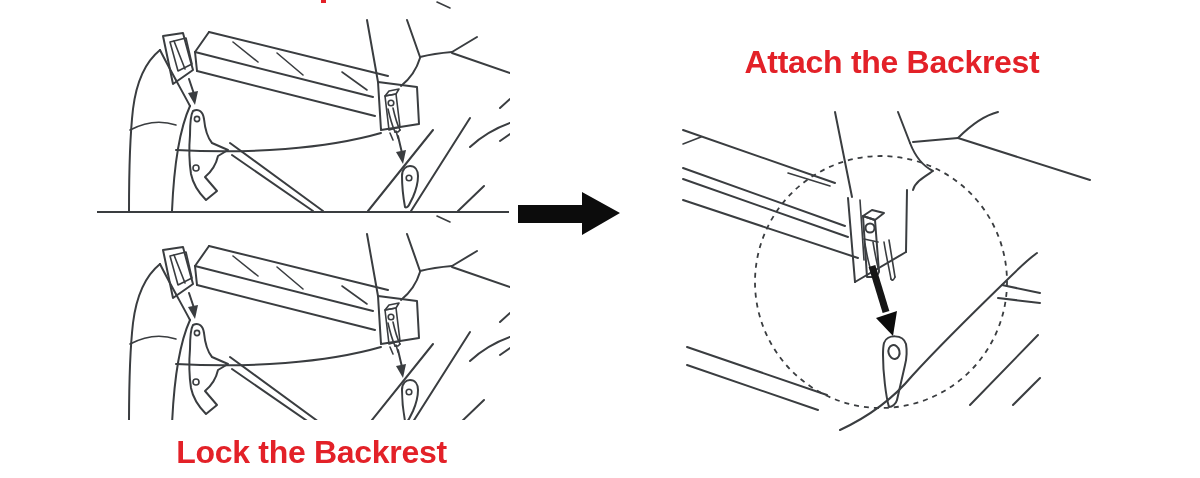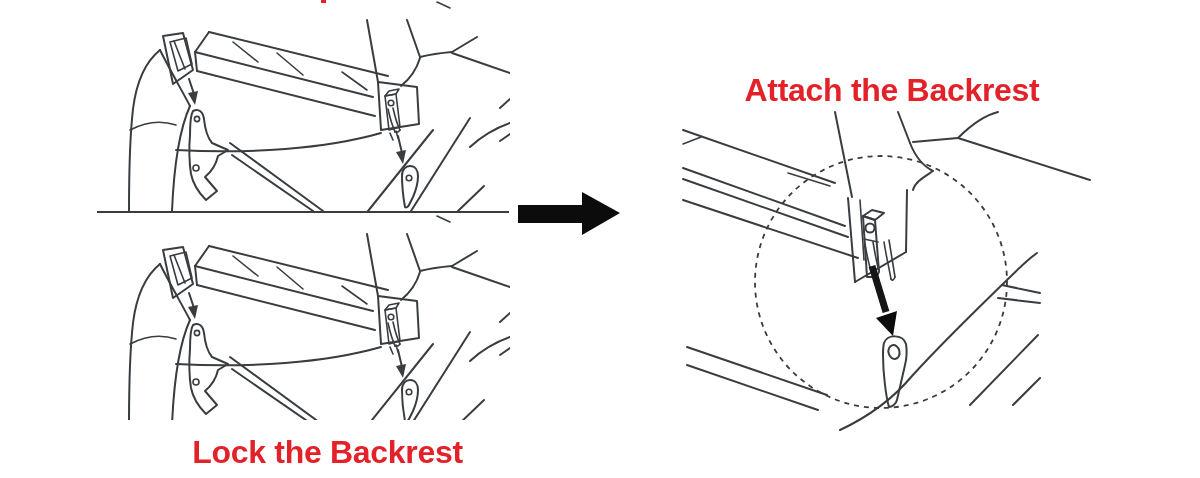--- a/index.html
+++ b/index.html
@@ -126,27 +126,27 @@
     </defs>
     <use href="#lockScene"></use>
   </svg>
 
   <div class="abs divider" style="left:97px;top:211px;width:412px;"></div>
 
   <svg class="abs" style="left:90px;top:214px;" width="420" height="206" viewBox="0 0 420 206">
     <use href="#lockScene"></use>
   </svg>
 
-  <div class="abs step-label" style="left:160px;top:434px;width:335px;">Lock the Backrest</div>
+  <div class="abs step-label" style="left:144px;top:434px;width:335px;">Lock the Backrest</div>
 
   <svg class="abs" style="left:512px;top:185px;" width="115" height="56" viewBox="0 0 115 56">
     <polygon class="blackfill" points="6,20 70,20 70,7 108,28 70,50 70,38 6,38"></polygon>
   </svg>
 
-  <div class="abs step-label" style="left:722px;top:44px;width:340px;margin-top:28px;">Attach the Backrest</div>
+  <div class="abs step-label" style="left:722px;top:44px;width:340px;">Attach the Backrest</div>
 
   <svg class="abs" style="left:665px;top:100px;" width="440" height="335" viewBox="0 0 440 335">
 
     <circle class="dash" cx="216" cy="182" r="126"></circle>
 
     <g>
       <path class="ln" d="M18,30 L170,83"></path>
       <path class="ln-thin" d="M18,44 L36,37"></path>
       <path class="ln-thin" d="M123,73 L165,86"></path>
       <path class="ln" d="M18,68 L180,126"></path>

